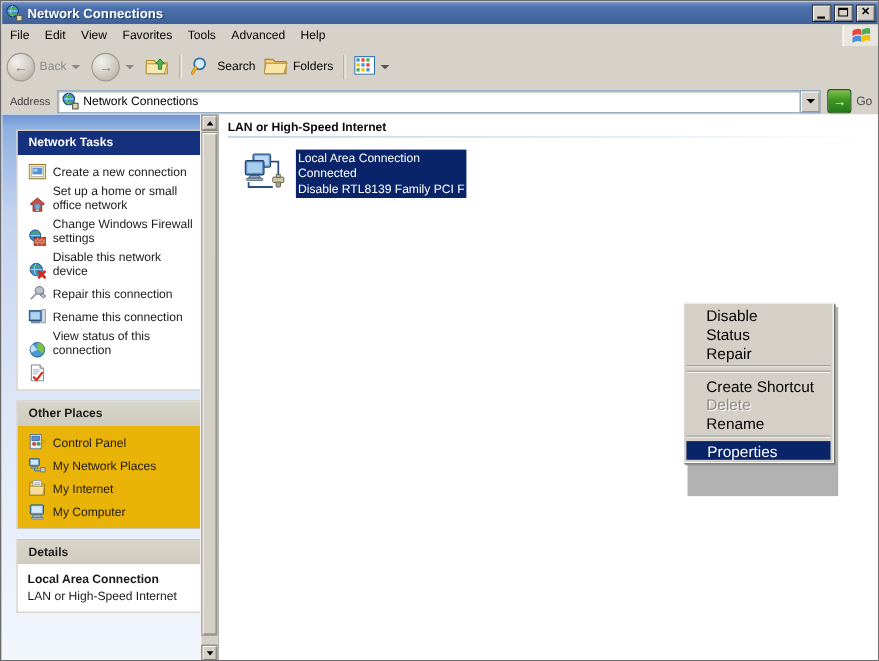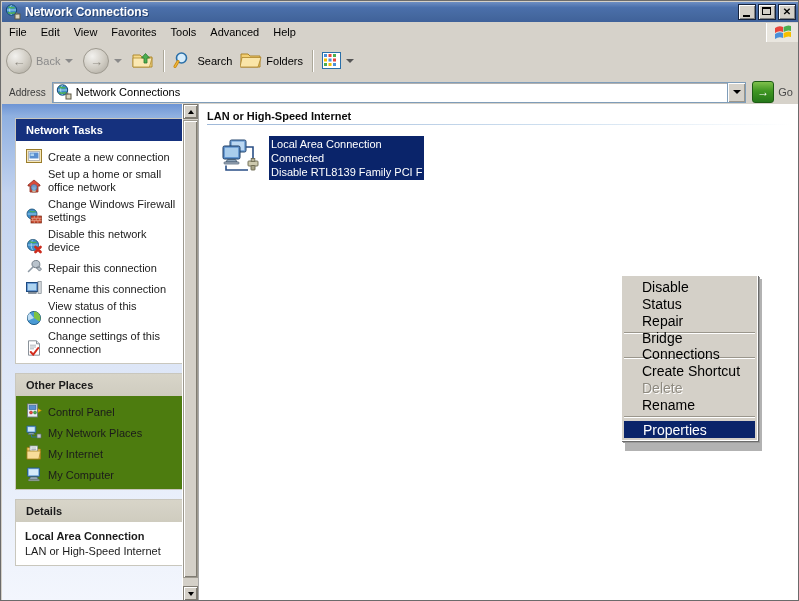--- a/index.html
+++ b/index.html
@@ -149,21 +149,21 @@
   .panel-head{
     height:22px;display:flex;align-items:center;padding:0 7px 0 10px;
     font-weight:bold;font-size:11px;
   }
   .panel-head.blue{background:#15317e;color:#ffffff;}
   .panel-head.tan{background:linear-gradient(to bottom,#d8d5c9 0%,#cfccbf 100%);color:#1b1b1b;}
   .chev{margin-left:auto;font-size:11px;line-height:1;font-weight:bold;}
   .chev.w{color:#ffffff;}
   .chev.d{color:#46484a;}
   .panel-body{background:#ffffff;padding:6px 6px 7px 6px;}
-  .panel-body.tanbody{background:#4d7c0f;}
+  .panel-body.tanbody{background:#eab308;}
   .task{
     display:flex;align-items:flex-end;margin:0 0 4px 0;cursor:default;
   }
   .task:last-child{margin-bottom:0;}
   .task-ico{width:16px;height:16px;flex:0 0 auto;margin:1px 6px 0 4px;position:relative;}
   .task-txt{font-size:11px;color:#1b1b1b;line-height:13px;max-width:130px;}
 
   .details-body{background:#ffffff;padding:8px 6px 7px 9px;}
   .det-title{font-size:11px;font-weight:bold;color:#1b1b1b;margin-bottom:3px;}
   .det-sub{font-size:11px;color:#1b1b1b;line-height:13px;}
@@ -468,21 +468,20 @@
 
             <div class="task">
               <span class="task-ico">
                 <svg width="16" height="16" viewBox="0 0 16 16">
                   <path d="M2.5 0.8 h8 l3 3 v11.4 h-11 z" fill="#ffffff" stroke="#7d868f" stroke-width="0.9"></path>
                   <path d="M10.5 0.8 v3 h3" fill="#dfe4e8" stroke="#7d868f" stroke-width="0.9"></path>
                   <path d="M4 5.2 h6 M4 7 h6 M4 8.8 h4" stroke="#9aa3ab" stroke-width="0.8"></path>
                   <path d="M4.8 12 l2.4 2.6 l5 -6.6" stroke="#d32b1d" stroke-width="2" fill="none" stroke-linecap="round"></path>
                 </svg>
               </span>
-              <span class="task-txt">Change settings of this connection</span>
             </div>
 
           </div>
         </div>
 
         <div class="panel">
           <div class="panel-head tan">
             <span>Other Places</span>
             <span class="chev d" style="transform:rotate(90deg);">«</span>
           </div>
@@ -595,21 +594,20 @@
           <span>Disable RTL8139 Family PCI F</span>
         </span>
       </div>
 
       <div class="ctx-shadow"></div>
       <div class="ctxmenu">
         <div class="ctx-item">Disable</div>
         <div class="ctx-item bold">Status</div>
         <div class="ctx-item">Repair</div>
         <div class="ctx-sep"></div>
-        <div class="ctx-item">Bridge Connections</div>
         <div class="ctx-sep"></div>
         <div class="ctx-item">Create Shortcut</div>
         <div class="ctx-item disabled">Delete</div>
         <div class="ctx-item">Rename</div>
         <div class="ctx-sep"></div>
         <div class="ctx-item sel">Properties</div>
       </div>
 
     </div>
   </div>

